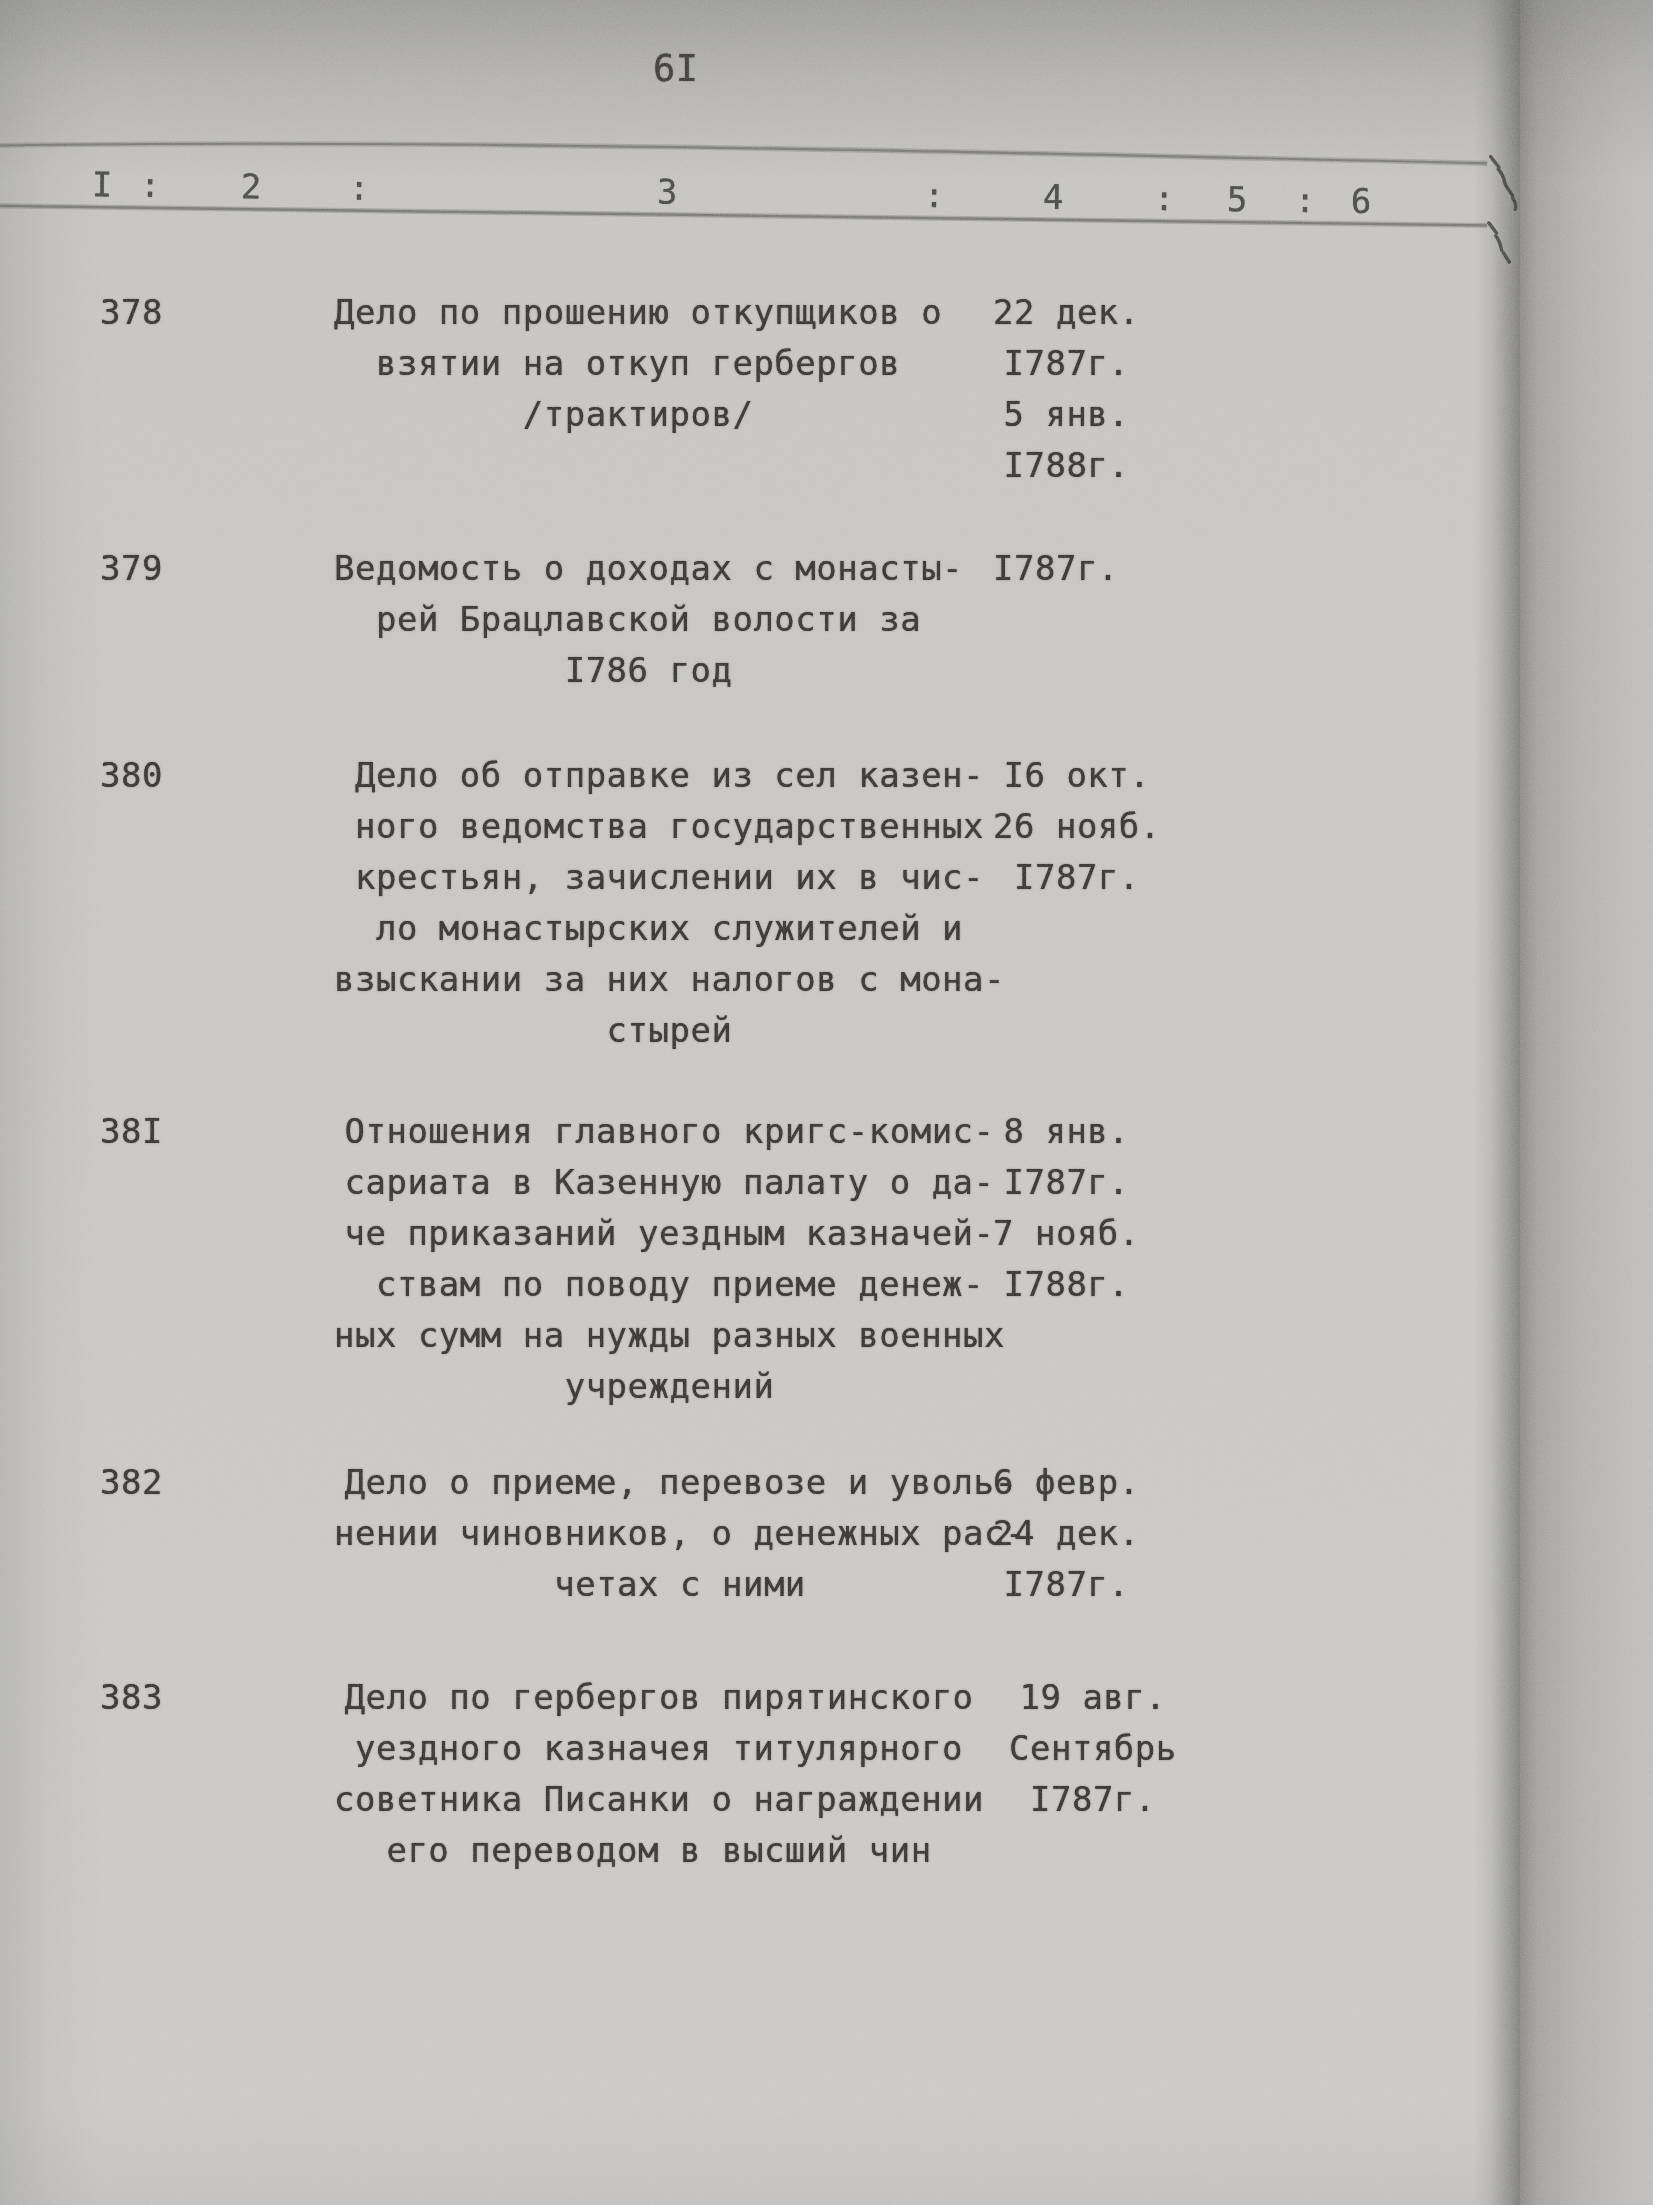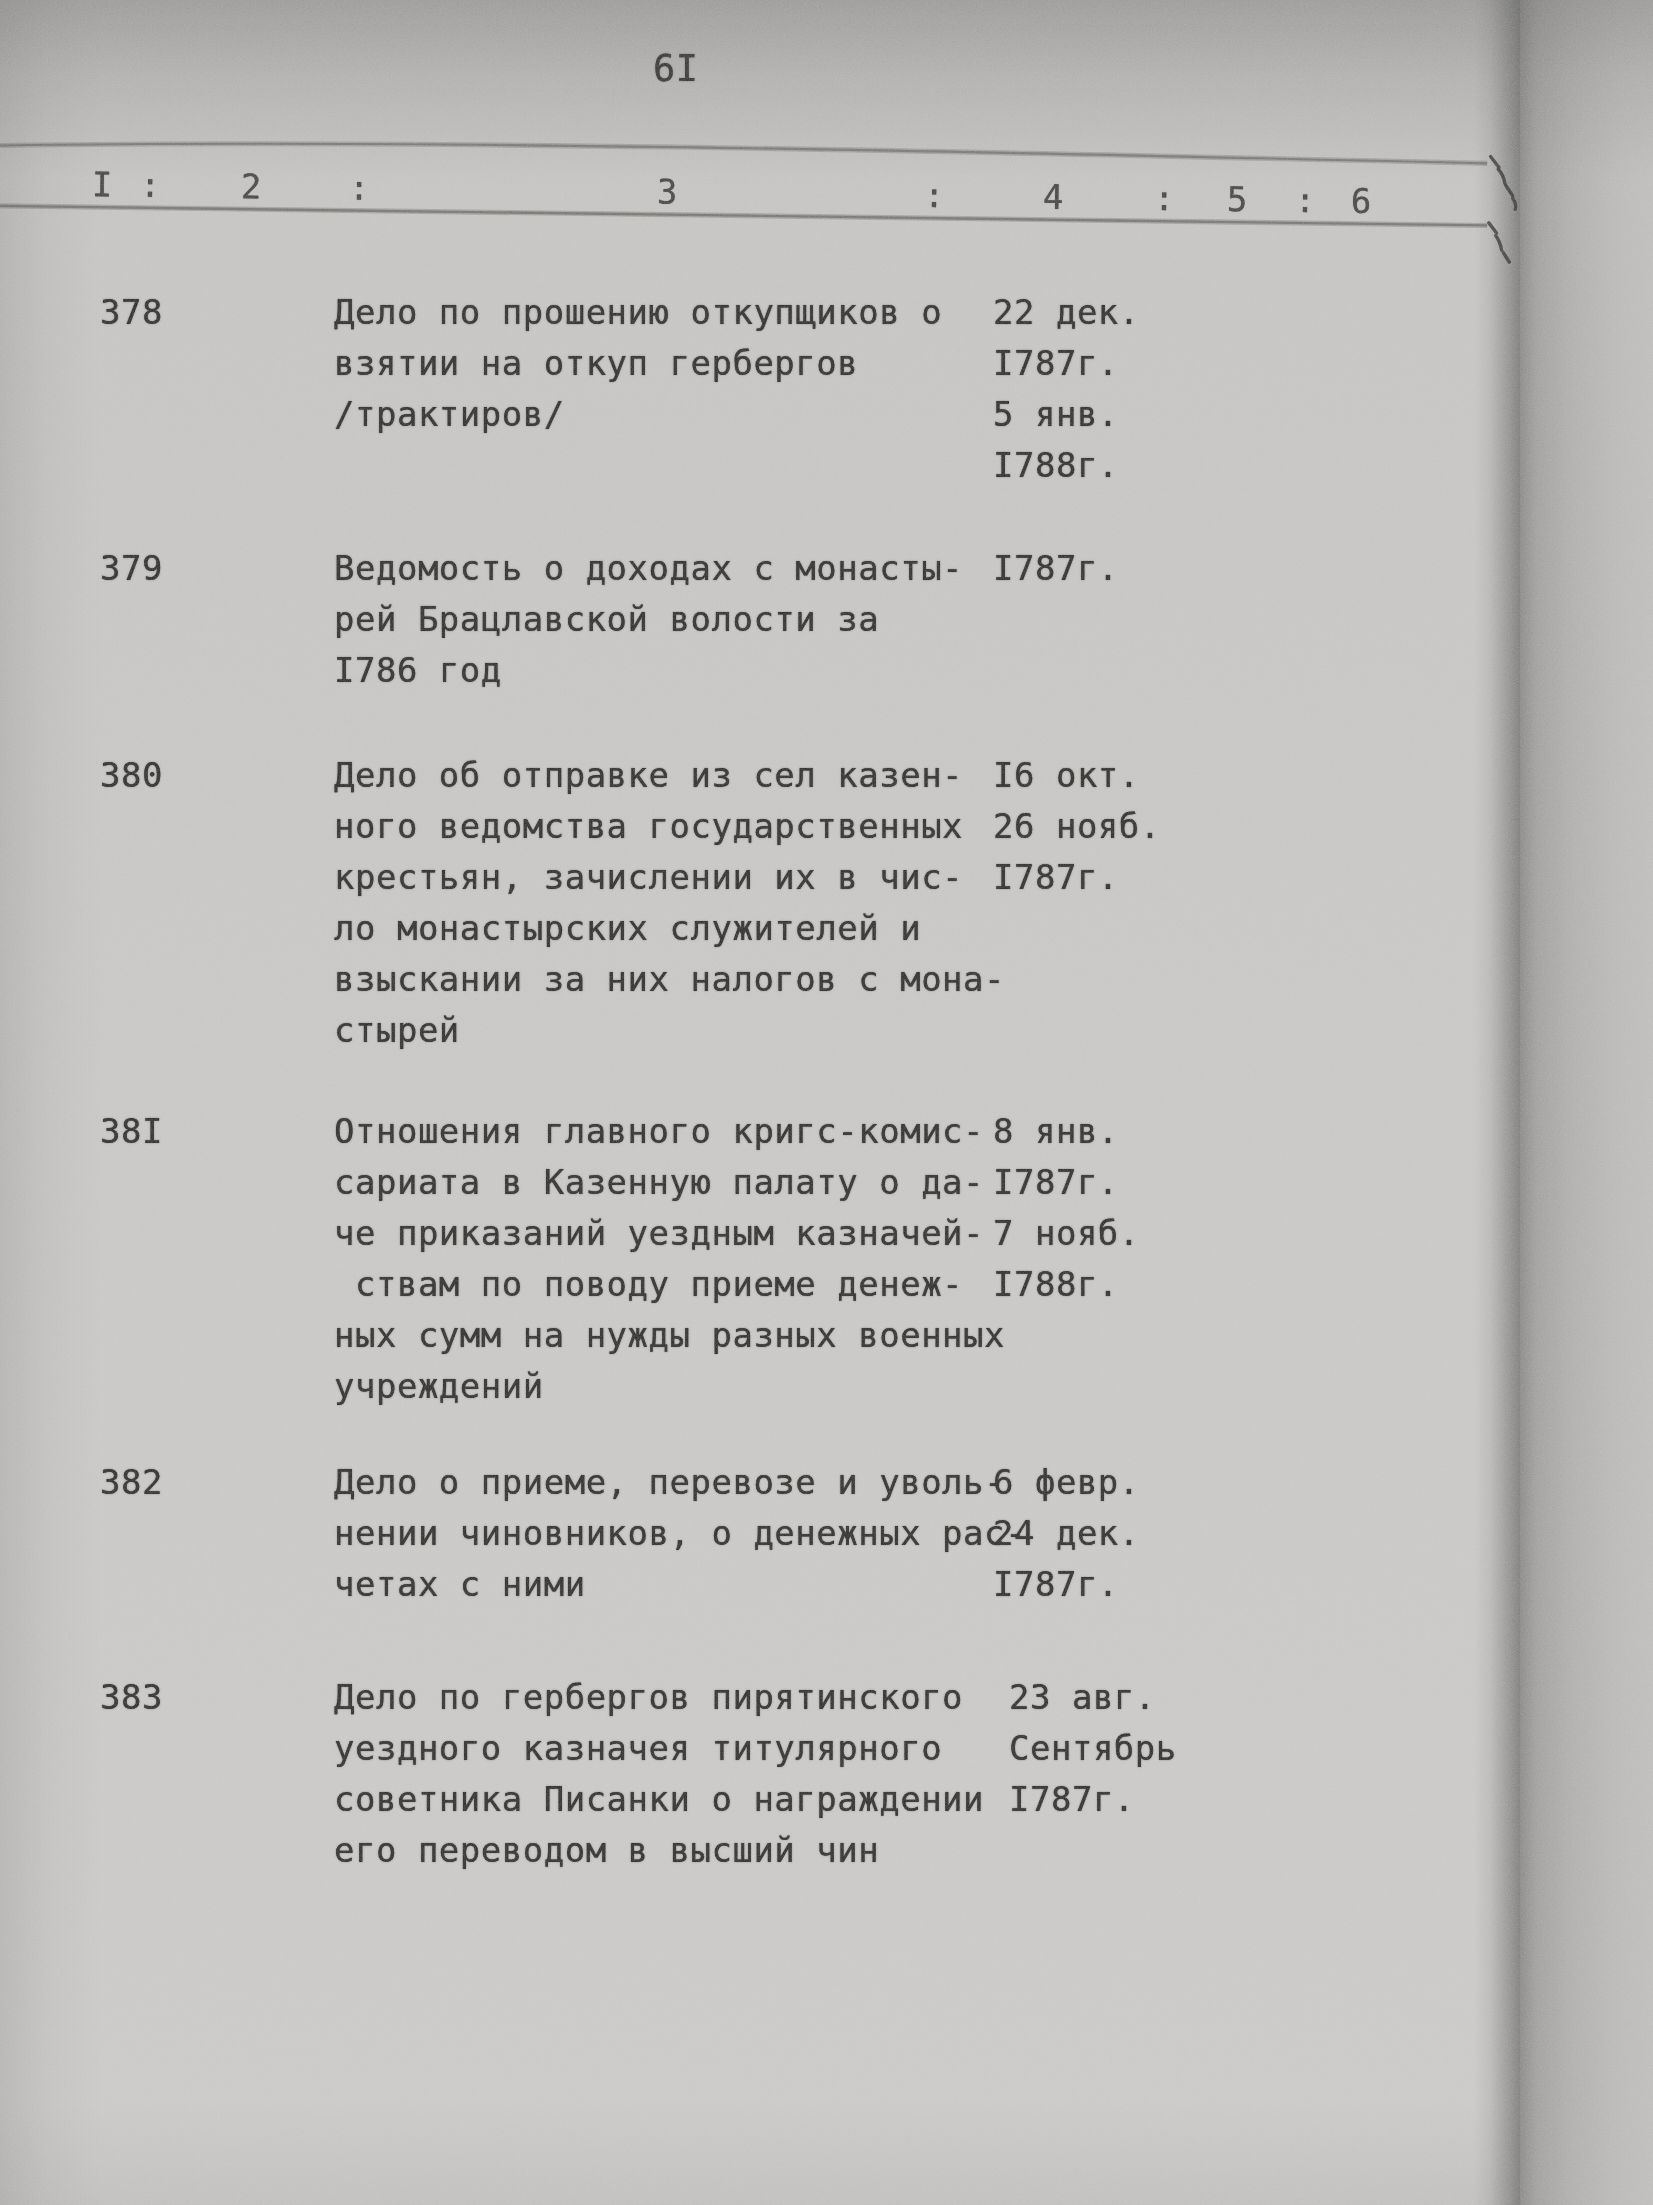--- a/index.html
+++ b/index.html
@@ -65,21 +65,21 @@
   .header-row span:nth-child(3){left:241px}
   .header-row span:nth-child(4){left:349px}
   .header-row span:nth-child(5){left:657px}
   .header-row span:nth-child(6){left:924px}
   .header-row span:nth-child(7){left:1043px}
   .header-row span:nth-child(8){left:1154px}
   .header-row span:nth-child(9){left:1227px}
   .header-row span:nth-child(10){left:1295px}
   .header-row span:nth-child(11){left:1351px}
 
-  .entries{position:absolute;left:0;top:0;width:1520px;height:1896px;}
+  .entries{position:absolute;left:0;top:0;width:1520px;height:1896px;text-align:center;}
   .entry{position:absolute;left:0;width:1520px;}
   .entry > div{position:absolute;top:0;white-space:pre;font-size:34px;line-height:51px;}
   .entry .id{left:100px}
   .entry .desc{left:334px}
   .entry .dates{left:993px}
   .entry:nth-child(1){top:287px}
   .entry:nth-child(2){top:543px}
   .entry:nth-child(3){top:750px}
   .entry:nth-child(4){top:1106px}
   .entry:nth-child(5){top:1457px}
@@ -166,21 +166,21 @@
 24 дек.
 I787г.</div>
   </div>
 
   <div class="entry">
     <div class="id ink">383</div>
     <div class="desc ink">Дело по гербергов пирятинского
 уездного казначея титулярного
 советника Писанки о награждении
 его переводом в высший чин</div>
-    <div class="dates ink">23 авг.
+    <div class="dates ink">19 авг.
 Сентябрь
 I787г.</div>
   </div>
 </div>
   </div>
 
   <div class="backing"></div>
   <div class="edge-shadow"></div>
   <div class="shade-top"></div>
 

